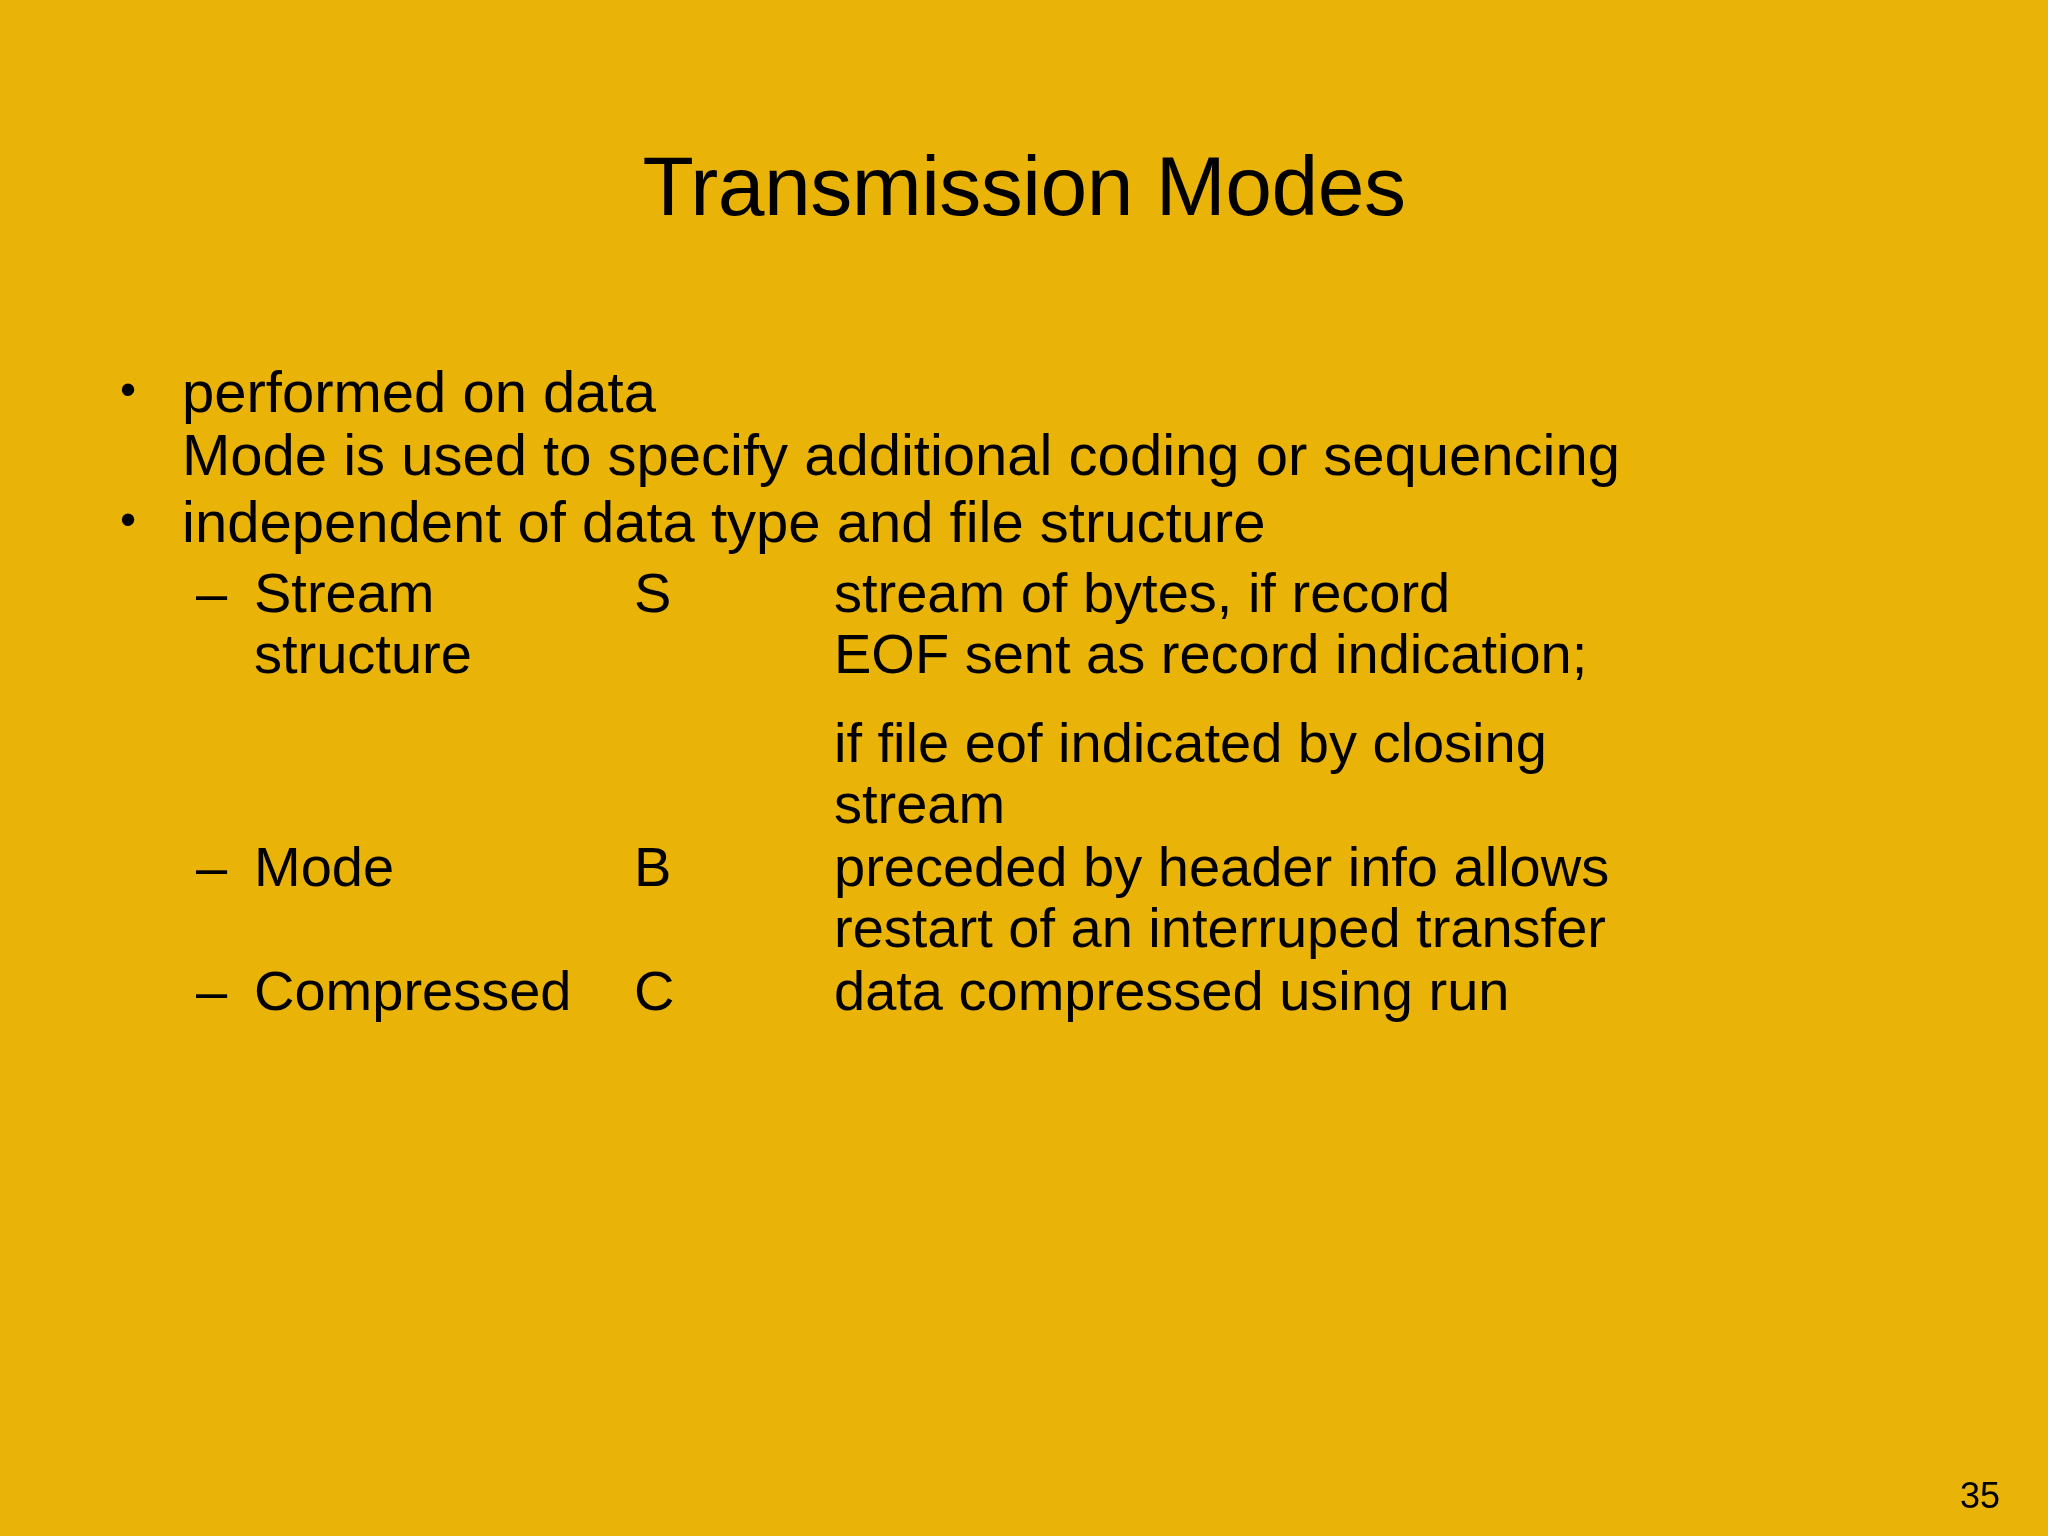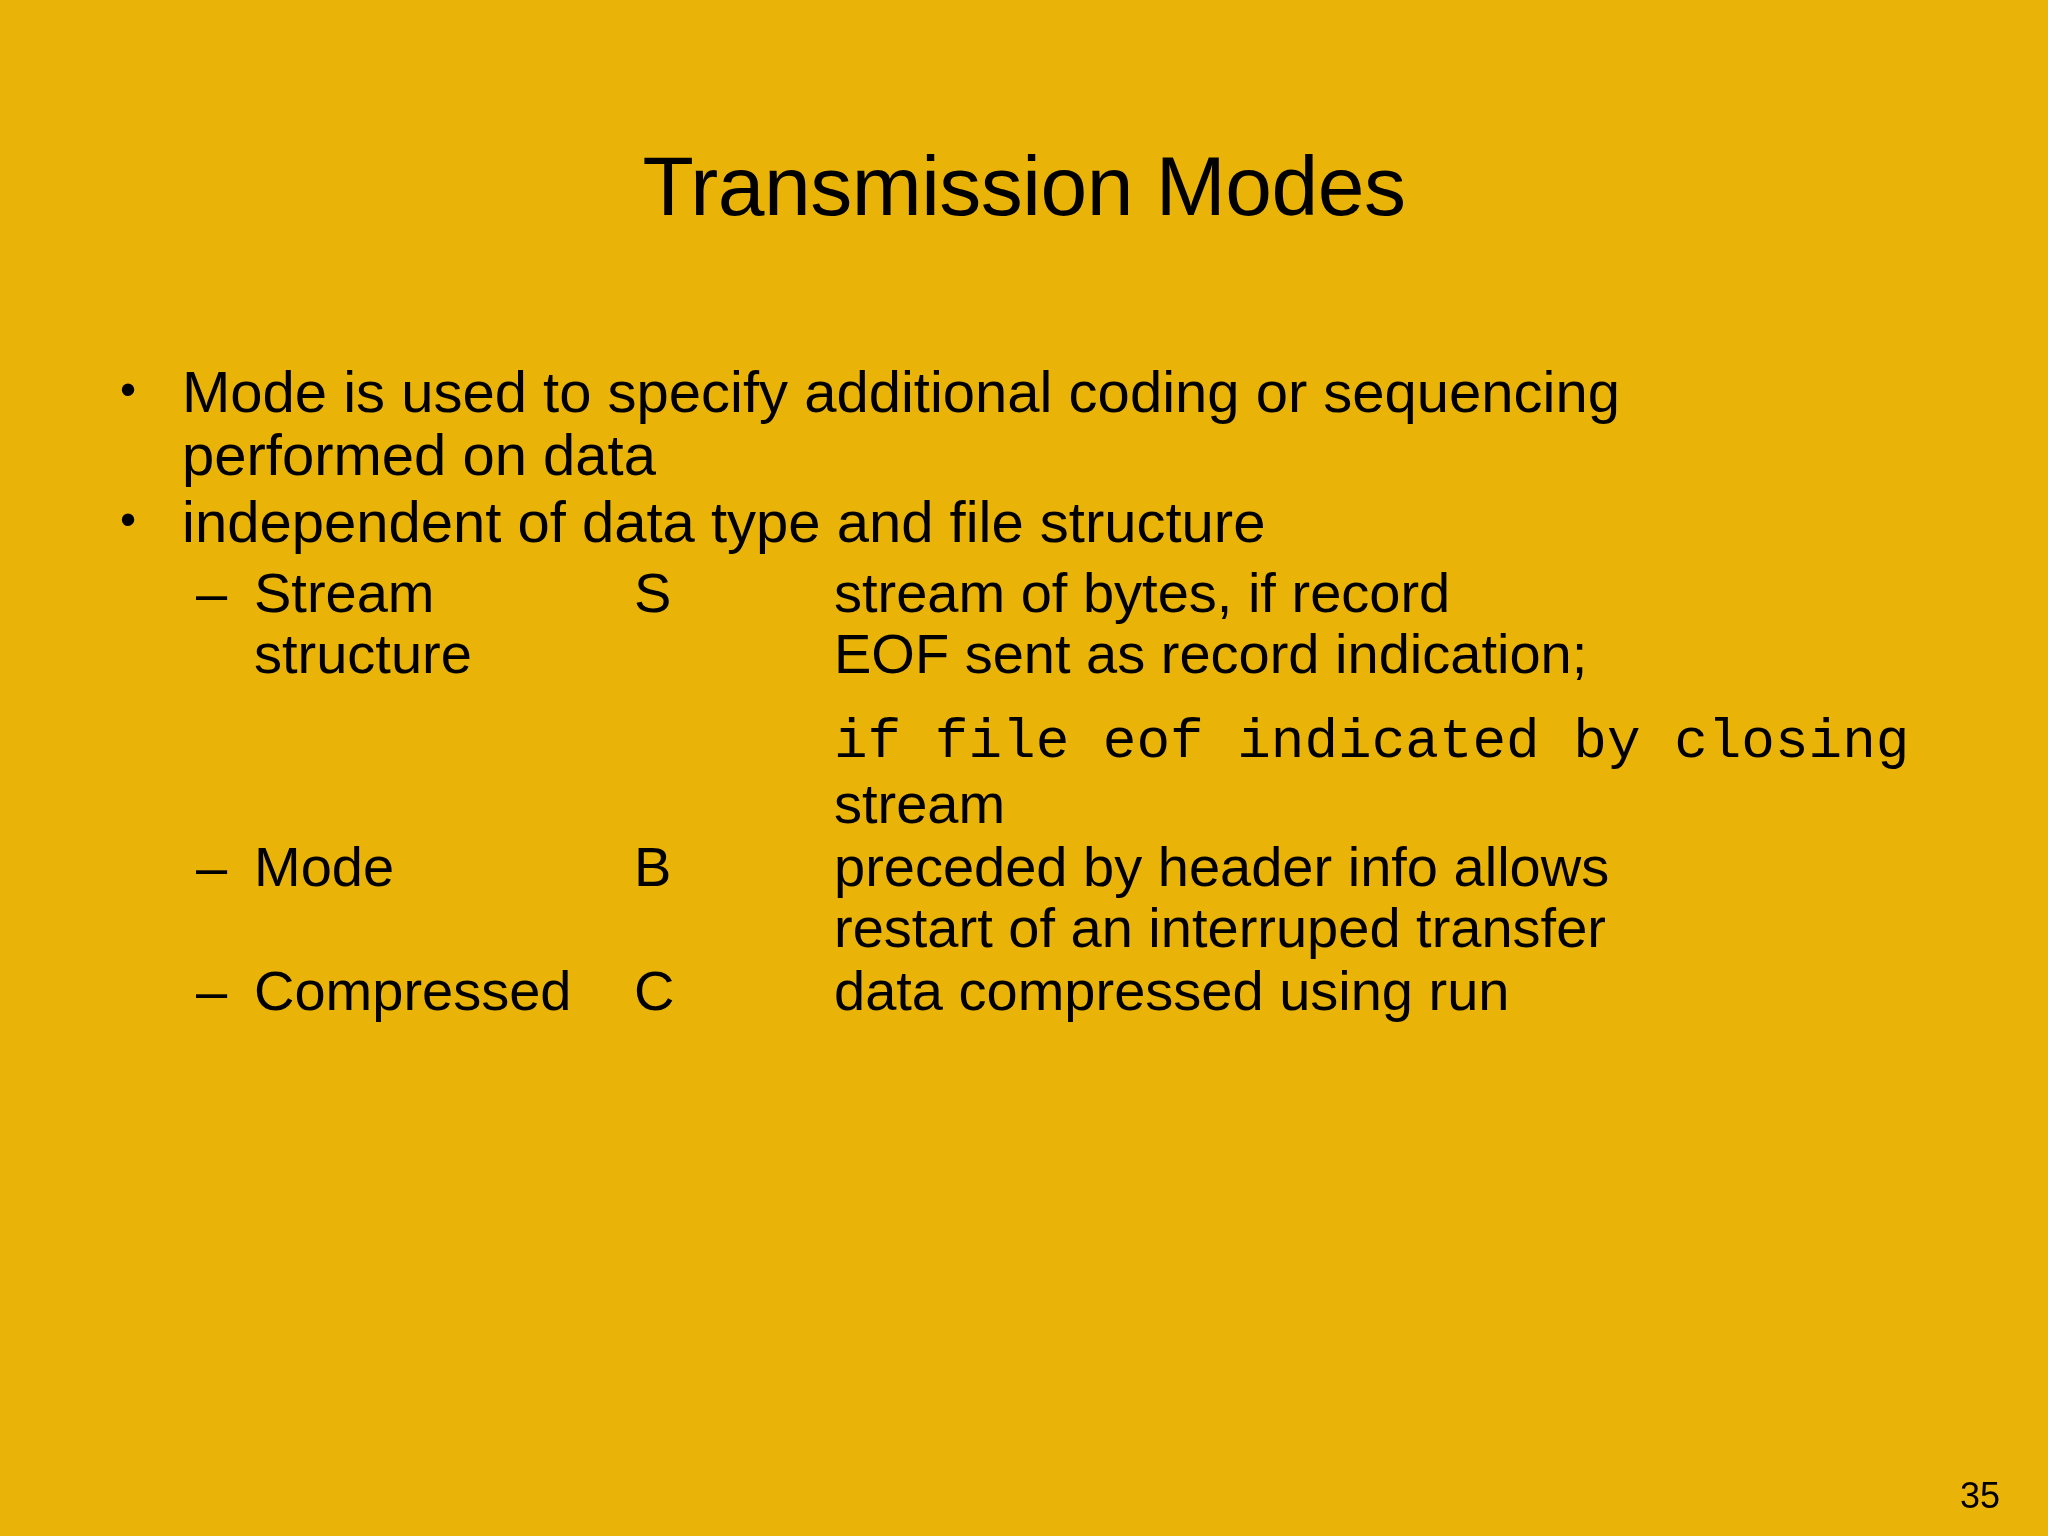--- a/index.html
+++ b/index.html
@@ -93,21 +93,21 @@
   }
   .l2-name .ln { display: block; }
   .l2-code {
     flex: 0 0 200px;
     width: 200px;
   }
   .l2-desc {
     flex: 1 1 auto;
   }
   .l2-desc .ln { display: block; white-space: pre-wrap; }
-  .l2-desc .ln.gap { margin-top: 28px; font-family: Liberation Mono, monospace; }
+  .l2-desc .ln.gap { margin-top: 28px; }
 
   
   .page-number {
     position: absolute;
     right: 48px;
     bottom: 22px;
     font-size: 36px;
     line-height: 1;
   }
 </style>
@@ -116,22 +116,22 @@
 
 <div class="slide">
 
   <h1 class="slide-title">Transmission Modes</h1>
 
   <div class="body-block">
 
     <div class="l1-item">
       <span class="l1-bullet">•</span>
       <span class="l1-text">
+        <span class="ln">performed on data</span>
         <span class="ln">Mode is used to specify additional coding or sequencing</span>
-        <span class="ln">performed on data</span>
       </span>
     </div>
 
     <div class="l1-item">
       <span class="l1-bullet">•</span>
       <span class="l1-text">
         <span class="ln">independent of data type and file structure</span>
       </span>
     </div>
 

